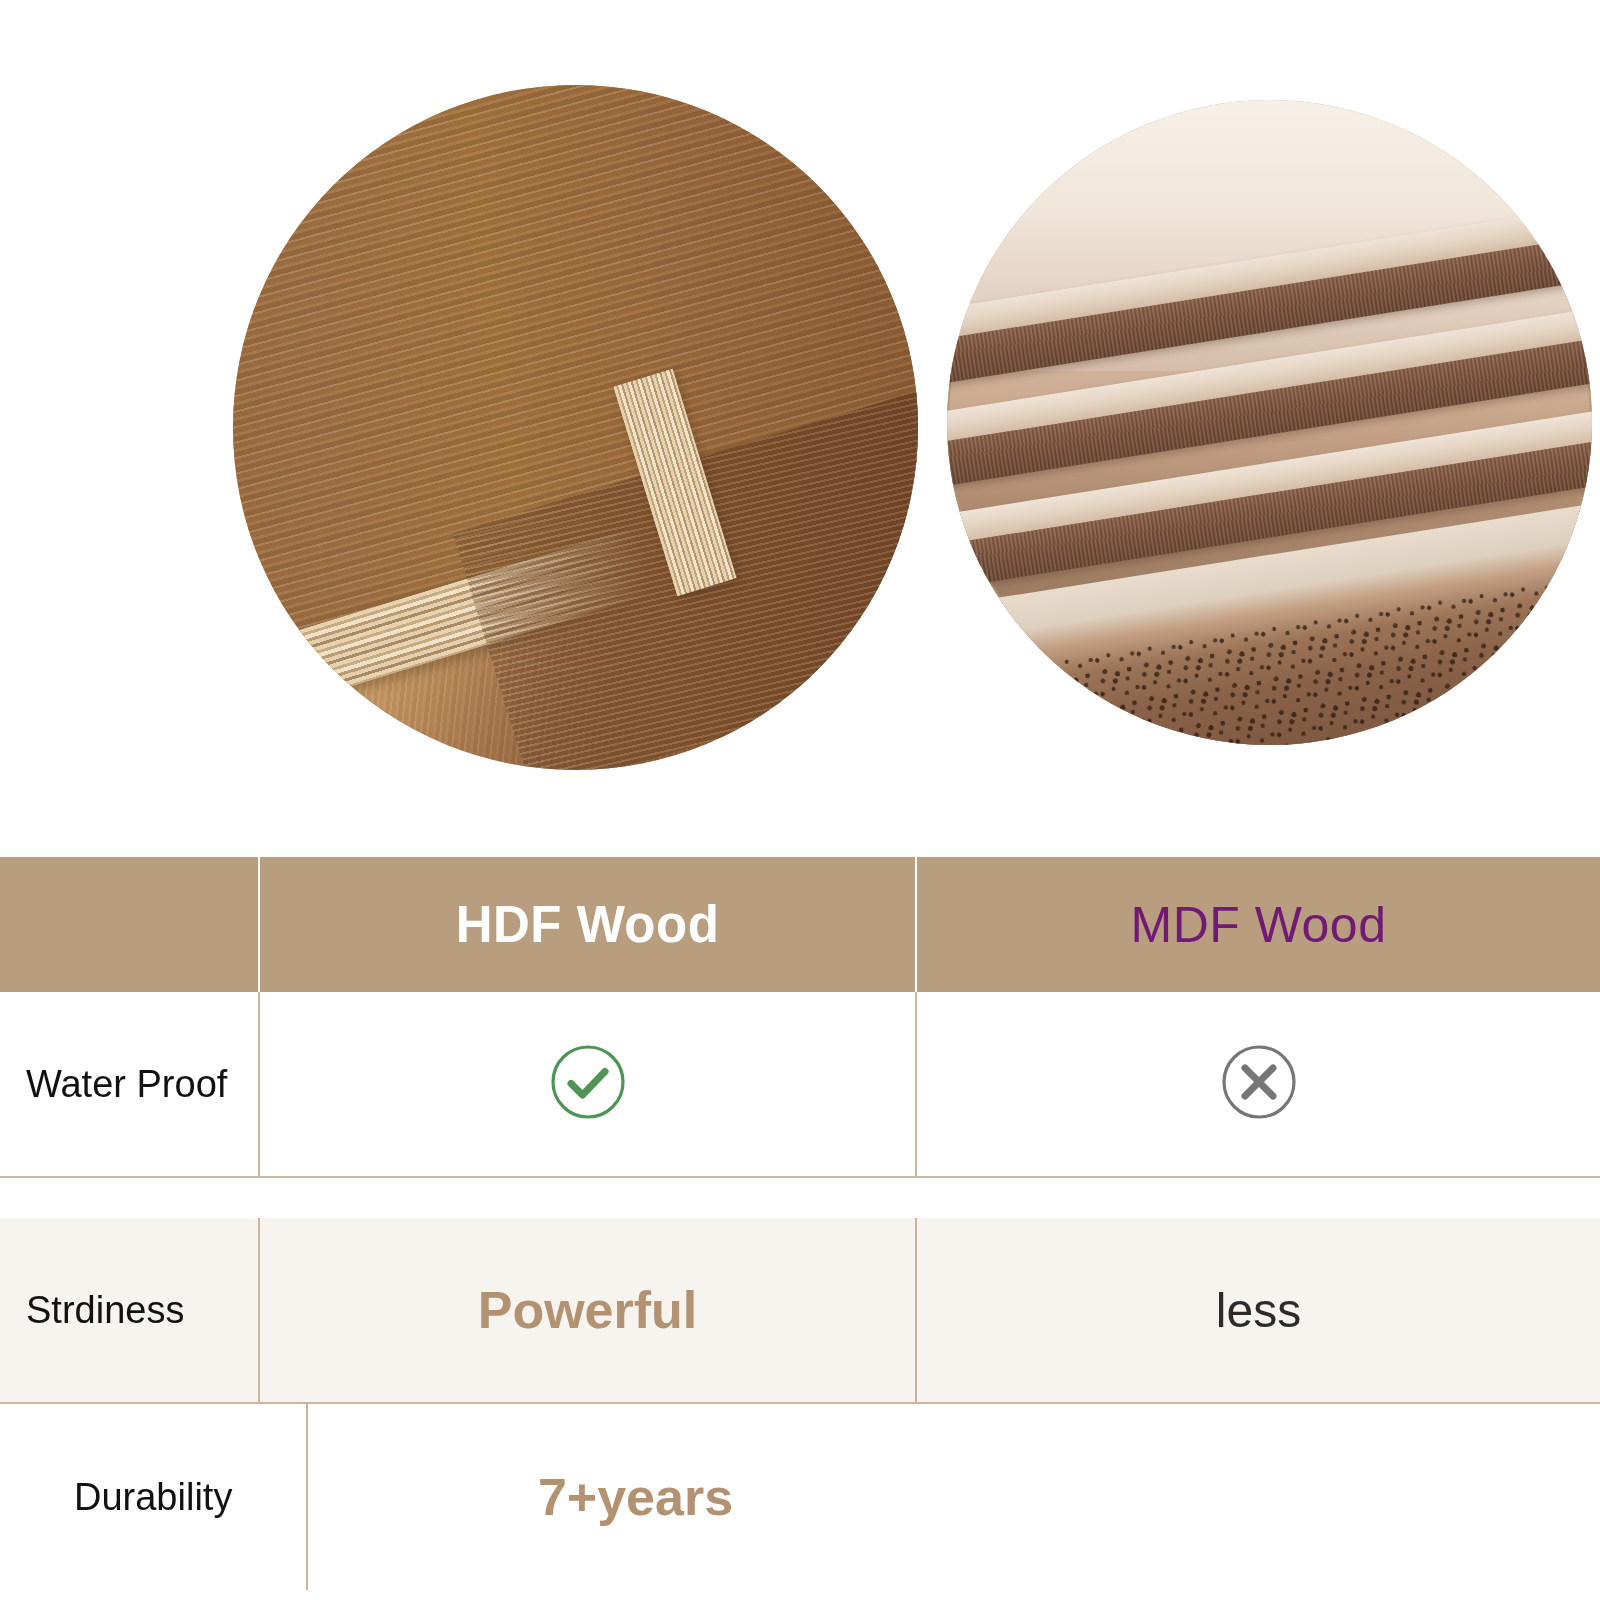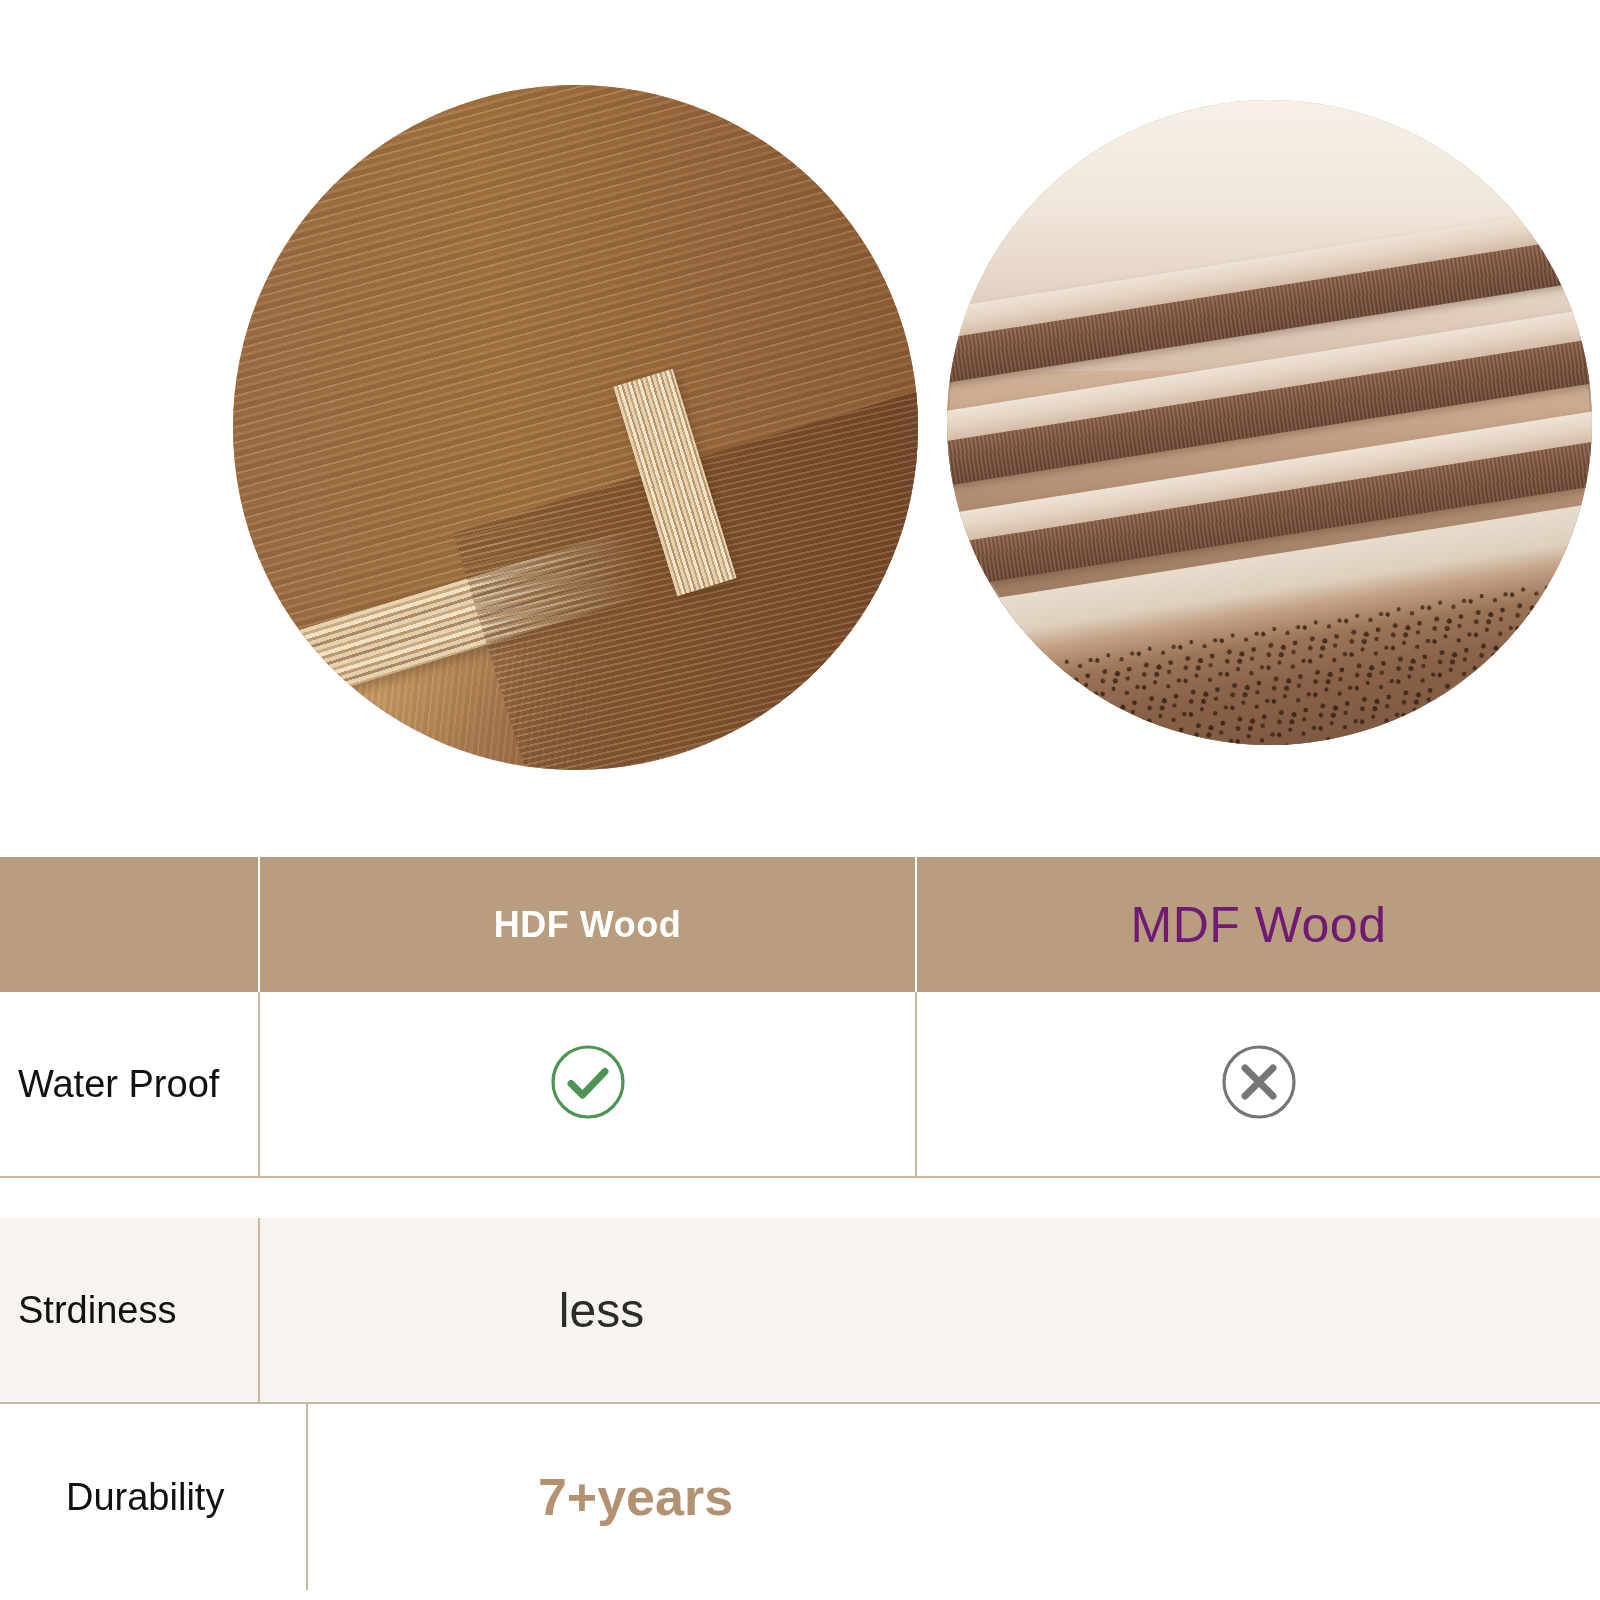--- a/index.html
+++ b/index.html
@@ -196,32 +196,32 @@
   .row {
     display: flex;
     width: 100%;
     box-sizing: border-box;
   }
   .cell {
     box-sizing: border-box;
     display: flex;
     align-items: center;
   }
-  .c-feature { width: 258px; padding-left: 18px; }
+  .c-feature { width: 258px; padding-left: 26px; }
   .c-hdf     { width: 657px; justify-content: center; }
   .c-mdf     { width: 685px; justify-content: center; }
 
   
   .row-header { height: 135px; background: #b89e7e; }
   .row-header .cell { height: 100%; }
   .row-header .c-hdf,
   .row-header .c-mdf { border-left: 2px solid #ffffff; }
   .hdr-hdf {
     color: #ffffff;
-    font-size: 36px;
+    font-size: 51px;
     font-weight: 700;
     letter-spacing: .5px;
   }
   .hdr-mdf {
     color: #701a75;
     font-size: 50px;
     font-weight: 400;
     letter-spacing: .5px;
   }
 
@@ -324,20 +324,23 @@
           <path d="M25 25 L53 53 M53 25 L25 53" fill="none" stroke="#767676" stroke-width="7" stroke-linecap="round"></path>
         </svg>
       </span>
     </div>
   </div>
 
   <div class="row row-body row-tint">
     <div class="cell c-feature">
       <span class="feature-label">Strdiness</span>
     </div>
+    <div class="cell c-hdf">
+      <span class="val-strong">Powerful</span>
+    </div>
     <div class="cell c-mdf">
       <span class="val">less</span>
     </div>
   </div>
 
   <div class="row row-body row-white last-row">
     <div class="cell c-feature">
       <span class="feature-label">Durability</span>
     </div>
     <div class="cell c-hdf">

